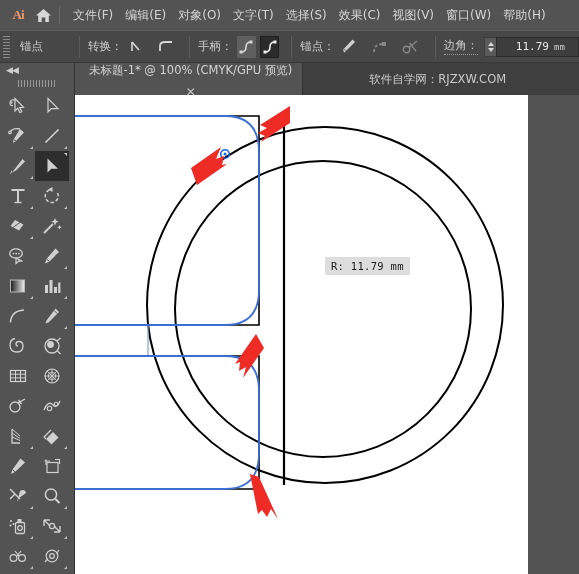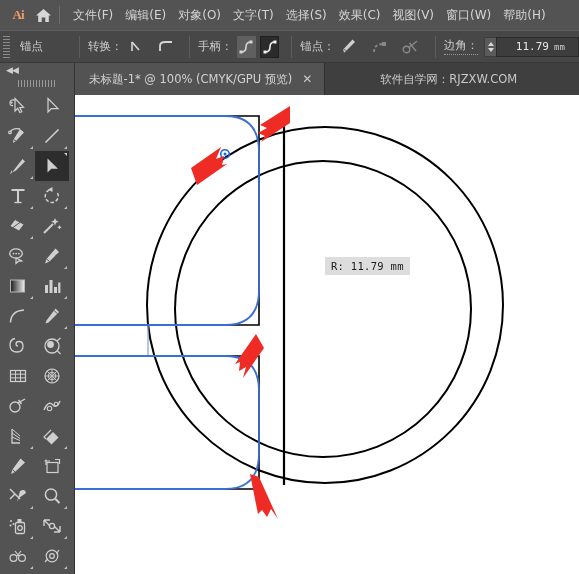--- a/index.html
+++ b/index.html
@@ -65,21 +65,21 @@
 
   
   .tabbar{
     position:absolute;left:0;top:63px;width:579px;height:32px;
     background:#3f3f3f;display:flex;align-items:stretch;box-sizing:border-box;
   }
   .tabbar-left-pad{width:75px;background:#535353;border-right:1px solid #333;box-sizing:border-box;}
   .doctab{
     display:flex;align-items:center;gap:8px;padding:0 10px 0 14px;
     background:#535353;border-right:1px solid #2f2f2f;
-    color:#d2d2d2;font-size:11.5px;white-space:nowrap;font-family:"DejaVu Sans",sans-serif;
+    color:#d2d2d2;font-size:11.5px;white-space:nowrap;font-family:"DejaVu Sans",sans-serif;flex-direction:column;
   }
   .tab-close{color:#c9c9c9;font-size:12px;line-height:1;padding:0 2px;}
   .tabbar-rest{flex:1;background:#3f3f3f;display:flex;align-items:center;justify-content:center;padding-right:18px;margin-left:11px;}
   .watermark{color:#c9c9c9;font-size:11.5px;white-space:nowrap;font-family:"DejaVu Sans",sans-serif;}
 
   
   .toolpanel{
     position:absolute;left:0;top:63px;width:75px;height:511px;
     background:#535353;border-right:1px solid #333;box-sizing:border-box;
   }
@@ -96,21 +96,21 @@
   }
   .tool.sel{background:#2d2d2d;}
   .tool .corner{position:absolute;right:2px;bottom:2px;width:0;height:0;
     border-left:3px solid transparent;border-bottom:3px solid #bdbdbd;}
   .tool.sel .corner{border-bottom-color:#cfcfcf;right:2px;top:2px;bottom:auto;
     border-bottom:none;border-top:3px solid #cfcfcf;border-left:3px solid transparent;}
   .tool svg{display:block;}
 
   
   .canvas{
-    position:absolute;left:75px;top:95px;width:504px;height:479px;
+    position:absolute;left:75px;top:95px;width:453px;height:479px;
     background:#ffffff;overflow:hidden;
   }
   .canvas svg{display:block;position:absolute;left:0;top:0;}
 
   
   .measure-tip{
     position:absolute;left:250px;top:162px;
     background:rgba(216,216,216,0.88);
     color:#1a1a1a;font-size:10.5px;font-family:"DejaVu Sans Mono",monospace;
     padding:3px 6px;white-space:nowrap;letter-spacing:.3px;

